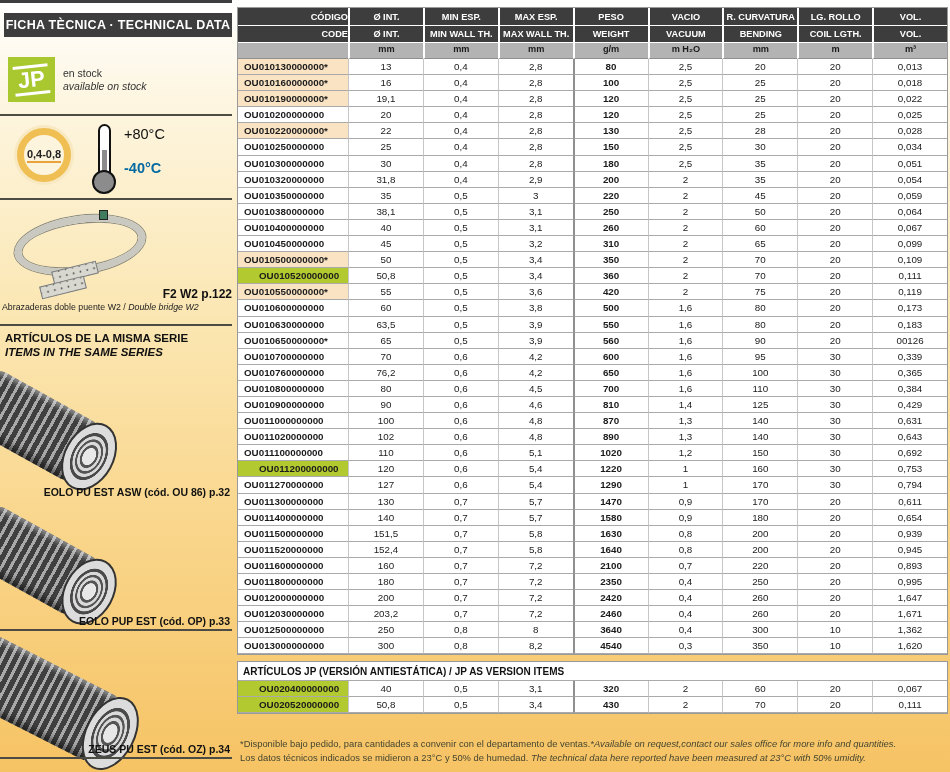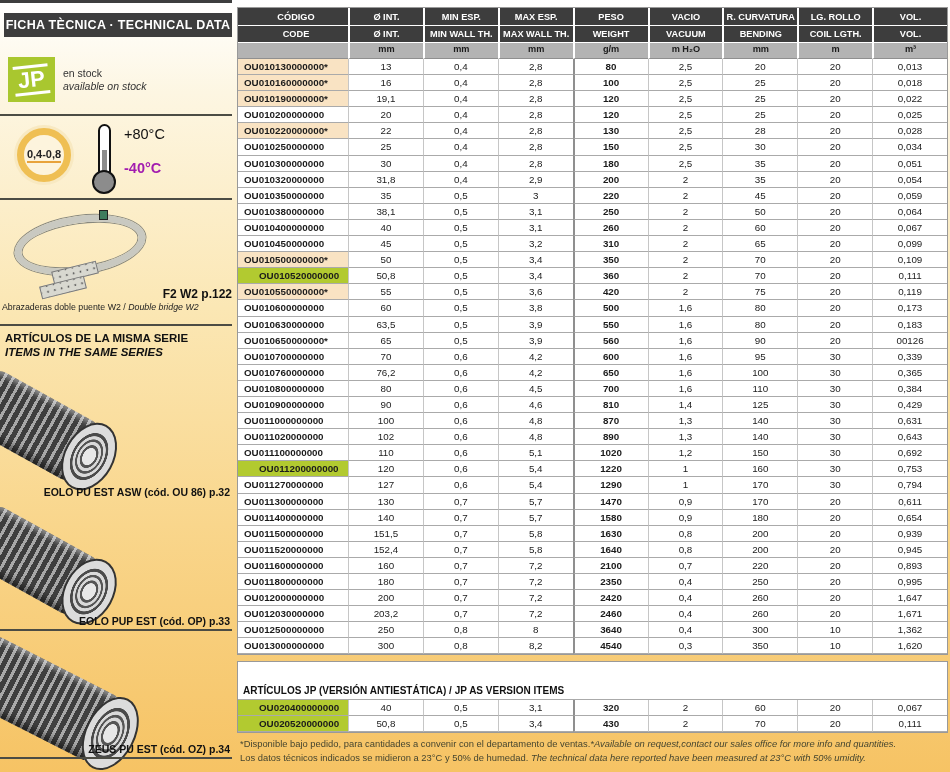--- a/index.html
+++ b/index.html
@@ -25,21 +25,21 @@
   .badge { position:absolute; left:17px; top:128px; width:54px; height:54px; border-radius:50%;
     background:#fdf4dd; border:7px solid #efbf53; box-shadow:0 0 0 3px #f8e9c2;
     display:flex; align-items:center; justify-content:center; }
   .badge span { font-size:11px; font-weight:bold; color:#222; border-bottom:2px solid #e8a33c; padding-bottom:1px; }
   .thermo-stem { position:absolute; left:98px; top:124px; width:13px; height:54px; background:#fff;
     border:2.5px solid #111; border-radius:7px 7px 2px 2px; }
   .thermo-fill { position:absolute; left:102px; top:150px; width:5px; height:28px; background:#8c8c8c; }
   .thermo-bulb { position:absolute; left:92px; top:170px; width:24px; height:24px; background:#8c8c8c;
     border:2.5px solid #111; border-radius:50%; }
   .temp-max { position:absolute; left:124px; top:126px; font-weight:normal; font-size:14.5px; color:#111; }
-  .temp-min { position:absolute; left:124px; top:160px; font-weight:bold; font-size:14.5px; color:#a21caf; }
+  .temp-min { position:absolute; left:124px; top:160px; font-weight:bold; font-size:14.5px; color:#0369a1; }
   .clamp-ring { position:absolute; left:14px; top:216px; width:132px; height:58px; border-radius:50%;
     border:7px solid #c9c9c1; box-shadow:inset 0 0 0 1px #88887e, 0 0 0 1px #88887e; transform:rotate(-8deg); }
   .clamp-plate { position:absolute; width:46px; height:13px; background:#d8d8d0; border:1px solid #777;
     background-image:radial-gradient(#555 1px, transparent 1.2px); background-size:7px 6px; background-position:3px 3px; }
   #plate1 { left:52px; top:266px; transform:rotate(-14deg); }
   #plate2 { left:40px; top:281px; transform:rotate(-14deg); }
   .clamp-screw { position:absolute; left:99px; top:210px; width:9px; height:10px; background:#3f7d5e; border:1px solid #222; }
   .clamp-ref { position:absolute; left:0; top:287px; width:232px; text-align:right; font-weight:bold; font-size:12px; color:#111; }
   .clamp-cap { position:absolute; left:2px; top:302px; width:233px; font-size:8.8px; color:#222; }
   .series-es { position:absolute; left:5px; top:332px; font-weight:bold; font-size:11.5px; color:#111; }
@@ -57,32 +57,32 @@
   .hose-cap { position:absolute; left:0; width:230px; text-align:right; font-weight:bold; font-size:10.5px; color:#111; z-index:3; }
   #cap1{top:486px} #cap2{top:615px} #cap3{top:743px}
   
   .dtable { position:absolute; left:237px; top:7px; width:711px; display:grid;
     grid-template-columns:110px repeat(8,1fr); border:1px solid #999; background:#fff; }
   .hc { background:#3d3d3d; color:#fff; font-weight:bold; font-size:9.2px; text-align:center; overflow:hidden; white-space:nowrap; }
   .h1 { height:18px; line-height:18px; border-bottom:1px solid #fff; }
   .h2 { height:17px; line-height:17px; border-bottom:1px solid #fff; }
   .hu { background:#b3b3b3; color:#1c1c1c; height:16px; line-height:12px; font-size:9.2px; border-bottom:1px solid #8f8f8f; }
   .wb { border-left:2px solid #fff; }
-  .hc.first { text-align:center; padding-left:6px; }
+  .hc.first { text-align:right; padding-left:6px; }
   .dc { height:16.1px; line-height:15px; font-size:9.8px; text-align:center; border-bottom:1px solid #aaa;
     background:#fff; color:#1b1b1b; overflow:hidden; white-space:nowrap; }
   .dc.code { text-align:left; padding-left:6px; font-weight:bold; }
   .dc.v { border-left:1px solid #c6c6c6; }
   .dc.v3 { border-left:2px solid #8f8f8f; font-weight:bold; }
   .dc.tan { background:#f9e3c3; }
   .dc.green { background:#b2ca30;padding-left:21px; }
   .astable { position:absolute; left:237px; top:661px; width:711px; display:grid;
     grid-template-columns:110px repeat(8,1fr); border:1px solid #999; background:#fff; }
   .as-title { grid-column:1/-1; height:19px; line-height:19px; font-weight:bold; font-size:10px;
-    padding-left:5px; background:#fff; border-bottom:1px solid #aaa; color:#111;margin-top:19px; }
+    padding-left:5px; background:#fff; border-bottom:1px solid #aaa; color:#111; }
   
   .footnote { position:absolute; left:240px; top:737px; width:707px; font-size:9.4px; color:#45452f; line-height:13.5px; }
 </style>
 </head>
 <body>
 
 <div class="sidebar">
   <div class="topline"></div>
   <div class="titlebar">FICHA TÈCNICA · TECHNICAL DATA</div>
 

